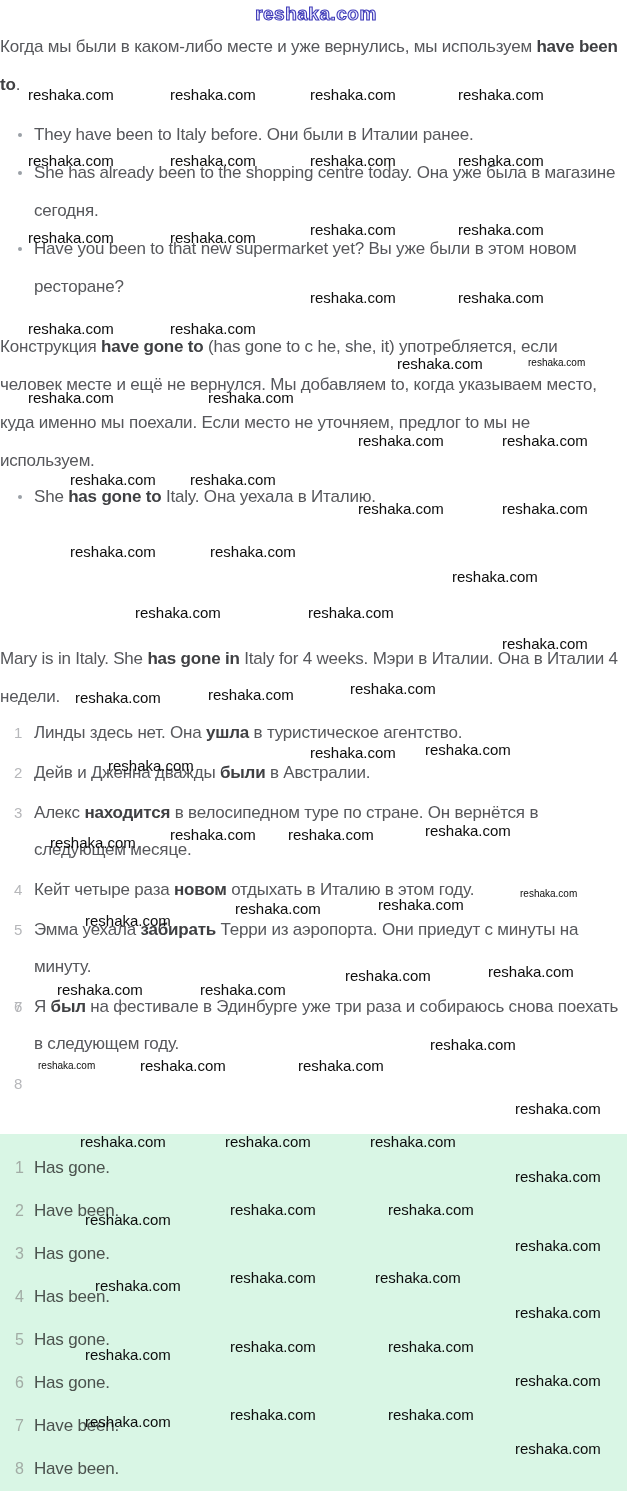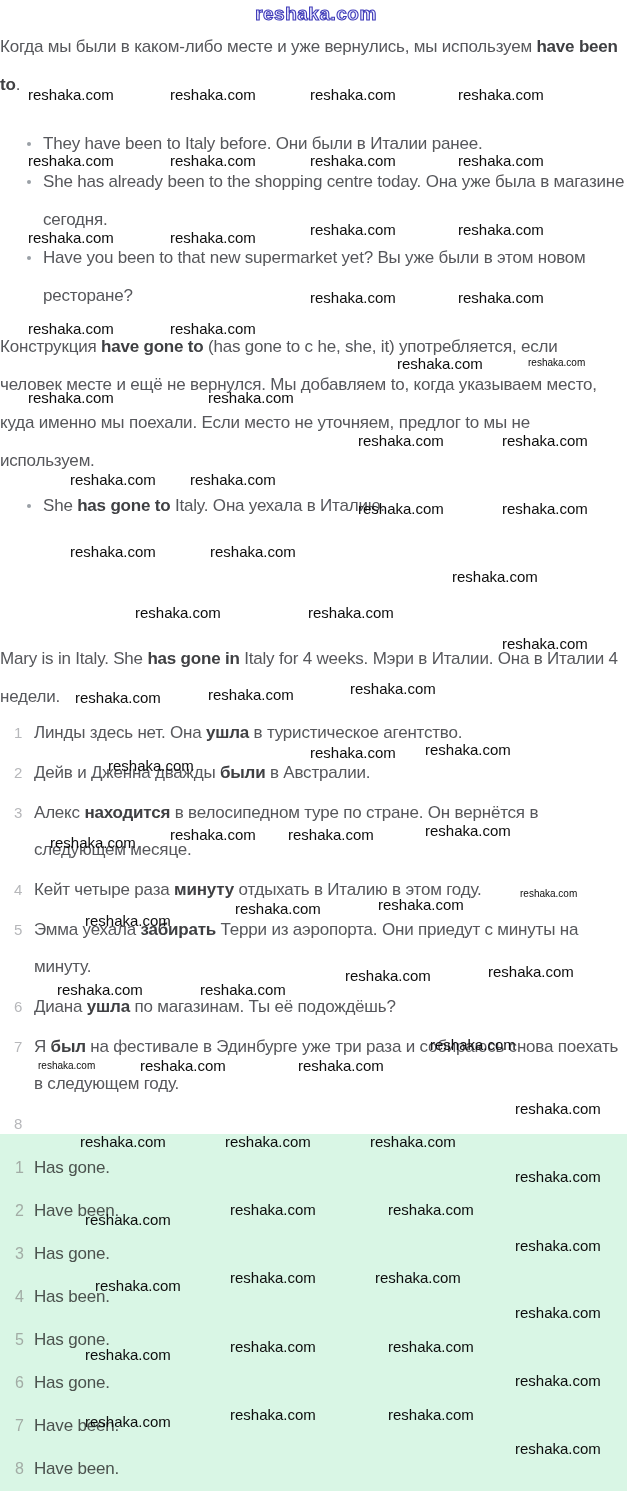--- a/index.html
+++ b/index.html
@@ -24,21 +24,21 @@
     position:absolute;left:0;width:622px;
     font-size:17px;line-height:38px;letter-spacing:-0.2px;
     margin:0;color:#56575b;
   }
   .theory b, .ex b, .task b{color:#3f4043;}
   #para1{top:28px;}
   #para2{top:328px;}
   #para3{top:570px;}
   #example3{top:640px;}
   
-  .exlist{position:absolute;left:0;width:620px;margin:9px;padding:0;list-style:none;}
+  .exlist{position:absolute;left:0;width:620px;margin:0;padding:0;list-style:none;}
   #list1{top:116px;}
   #list2{top:478px;}
   .ex{
     position:relative;padding-left:34px;
     font-size:17px;line-height:38px;letter-spacing:-0.2px;
   }
   .dot{
     position:absolute;left:18px;top:17px;
     width:4px;height:4px;border-radius:50%;background:#9aa0a6;
   }
@@ -94,23 +94,23 @@
     <li class="ex"><span class="dot"></span><span>She </span><b>has gone to</b><span> Italy. Она уехала в Италию.</span></li>
   </ul>
 
 
   <p class="theory" id="example3"><span>Mary is in Italy. She </span><b>has gone in</b><span> Italy for 4 weeks. Мэри в Италии. Она в Италии 4 недели.</span></p>
 
   <div id="tasks">
     <div class="task"><span class="num">1</span><span><span>Линды здесь нет. Она </span><b>ушла</b><span> в туристическое агентство.</span></span></div>
     <div class="task"><span class="num">2</span><span><span>Дейв и Дженна дважды </span><b>были</b><span> в Австралии.</span></span></div>
     <div class="task"><span class="num">3</span><span><span>Алекс </span><b>находится</b><span> в велосипедном туре по стране. Он вернётся в следующем месяце.</span></span></div>
-    <div class="task"><span class="num">4</span><span><span>Кейт четыре раза </span><b>минуту</b><span> отдыхать в Италию в этом году.</span></span></div>
+    <div class="task"><span class="num">4</span><span><span>Кейт четыре раза </span><b>новом</b><span> отдыхать в Италию в этом году.</span></span></div>
     <div class="task"><span class="num">5</span><span><span>Эмма уехала </span><b>забирать</b><span> Терри из аэропорта. Они приедут с минуты на минуту.</span></span></div>
-    <div class="task"><span class="num">6</span><span><span>Диана </span><b>ушла</b><span> по магазинам. Ты её подождёшь?</span></span></div>
+    <div class="task"><span class="num">6</span></div>
     <div class="task"><span class="num">7</span><span><span>Я </span><b>был</b><span> на фестивале в Эдинбурге уже три раза и собираюсь снова поехать в следующем году.</span></span></div>
     <div class="task"><span class="num">8</span></div>
   </div>
 
   <div id="green">
     <div id="answers">
       <div class="ans"><span class="num">1</span><span class="atext">Has gone.</span></div>
       <div class="ans"><span class="num">2</span><span class="atext">Have been.</span></div>
       <div class="ans"><span class="num">3</span><span class="atext">Has gone.</span></div>
       <div class="ans"><span class="num">4</span><span class="atext">Has been.</span></div>

